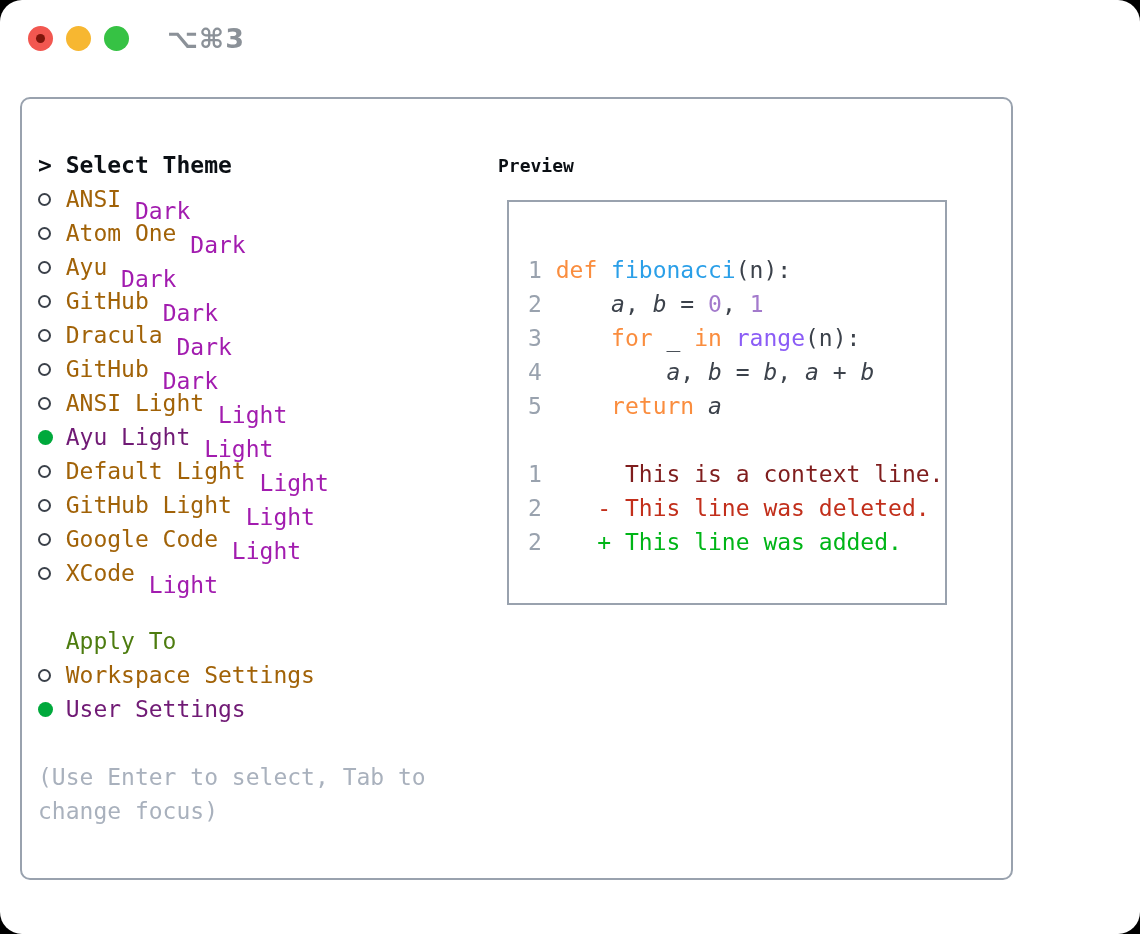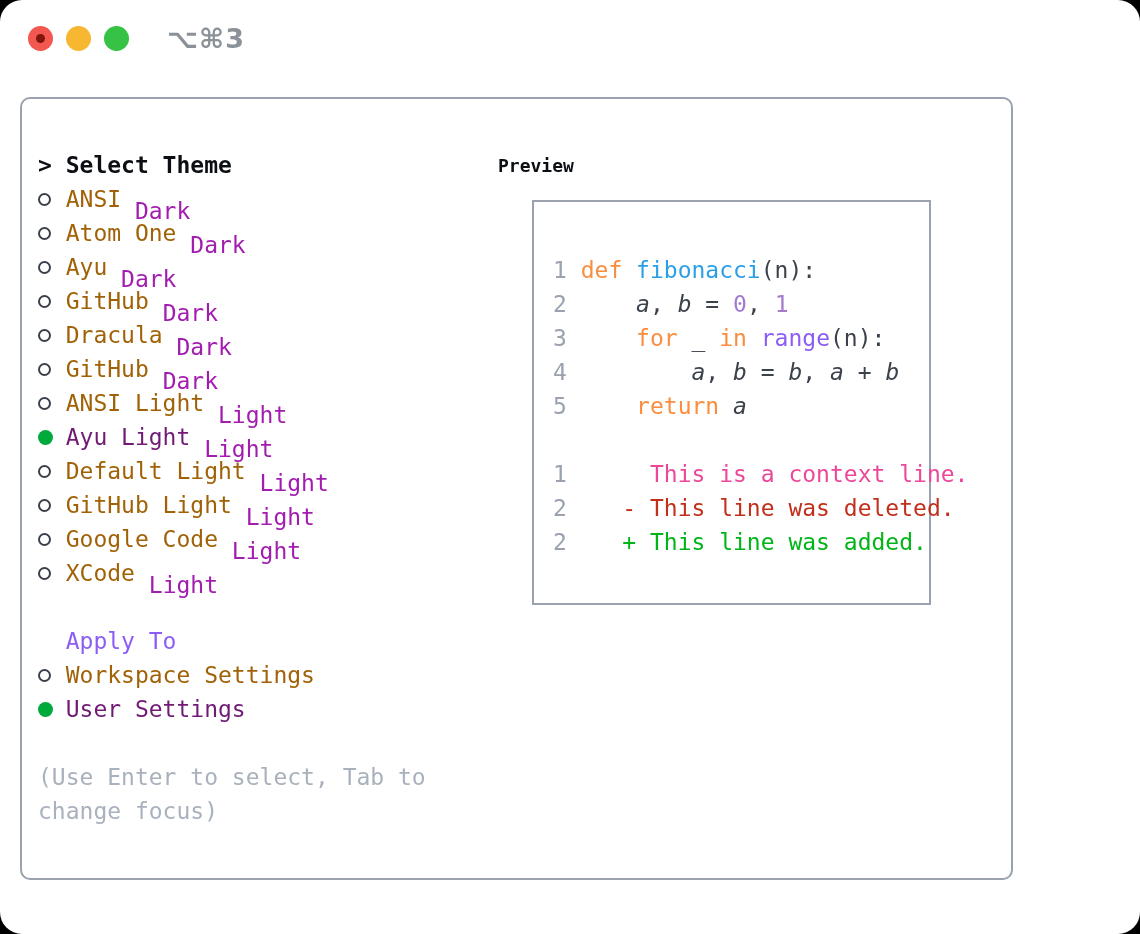--- a/index.html
+++ b/index.html
@@ -50,49 +50,49 @@
   .prompt{font-weight:bold;color:#0b0f14;}
   .hdr{font-weight:bold;color:#0b0f14;white-space:pre;}
   .ring{
     width:13px;height:13px;border:2px solid #3b414a;border-radius:50%;
     box-sizing:border-box;flex:0 0 auto;
   }
   .ring.filled{width:15px;height:15px;border:none;background:#00a93c;}
   .item-name{white-space:pre;color:#a16207;}
   .row.selected .item-name{color:#701a75;}
   .variant{white-space:pre;color:#a21caf;margin-left:1ch;margin-top:24px;}
-  .apply-hdr{color:#8b5cf6;white-space:pre;}
+  .apply-hdr{color:#4d7c0f;white-space:pre;}
   .hint{color:#a9b1bd;white-space:pre;}
   
   .preview-label{
     position:absolute;left:476px;top:49px;height:34px;
     display:flex;align-items:center;
     font-size:18px;font-weight:bold;color:#0b0f14;
   }
   .preview-box{
-    position:absolute;left:510px;top:101px;
-    width:399px;height:405px;
+    position:absolute;left:485px;top:101px;
+    width:440px;height:405px;
     border:2px solid #99a2ae;
     background:#ffffff;
     box-sizing:border-box;
   }
   #code{
     margin:0;padding:51px 0 0 19px;
     font-family:"DejaVu Sans Mono", monospace;
     font-size:23px;line-height:34px;
   }
   .cl{height:34px;white-space:pre;}
   .lnum{color:#99a2ae;}
   .kw{color:#fa8d3e;}
   .fn{color:#2a9fe8;}
   .num{color:#a37acc;}
   .call{color:#8b5cf6;}
   .plain{color:#3c424b;}
   .var{color:#3c424b;font-style:italic;}
-  .ctx{color:#ec4899;margin-top:24px;}
+  .ctx{color:#7f1d1d;margin-top:24px;}
   .del{color:#c22f1b;}
   .add{color:#00b517;}
 </style>
 </head>
 <body>
 
 <div class="screen">
 
   <span class="tl red">
       <span class="dot"></span>

